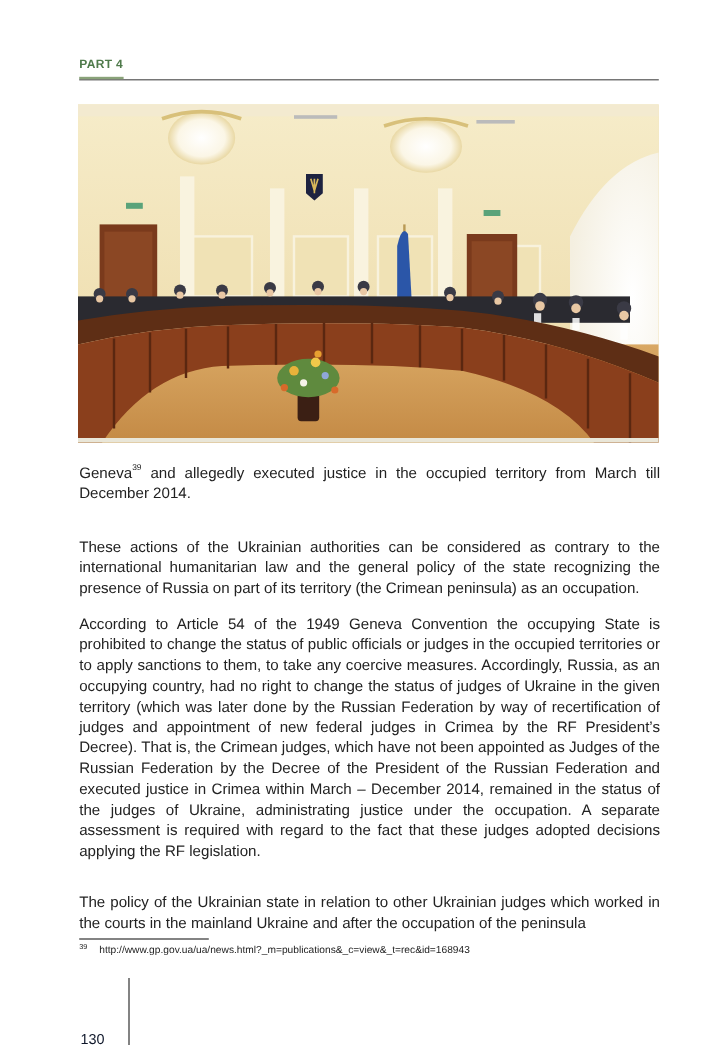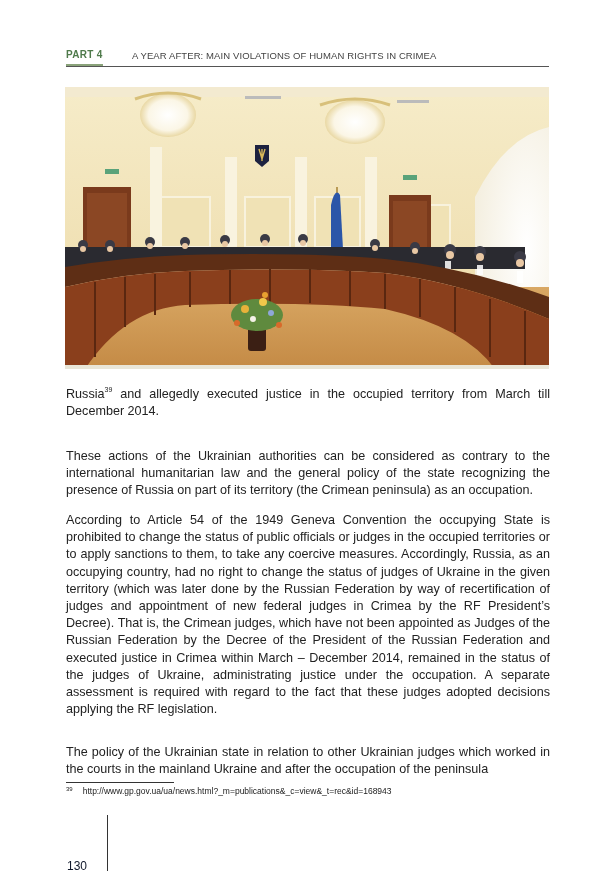--- a/index.html
+++ b/index.html
@@ -53,21 +53,20 @@
   .page-rule {
     position: absolute; left: 107px; top: 815px; width: 1px; height: 56px; background: #333;
   }
 </style>
 </head>
 <body>
 
 <div class="header">
   <span class="part">PART 4</span>
   <span class="part-underline"></span>
-  <span class="header-title">A YEAR AFTER: MAIN VIOLATIONS OF HUMAN RIGHTS IN CRIMEA</span>
 </div>
 
 <div class="photo">
   <svg width="484" height="282" viewBox="0 0 484 282" xmlns="http://www.w3.org/2000/svg">
     <defs>
       <linearGradient id="wall" x1="0" y1="0" x2="0" y2="1">
         <stop offset="0" stop-color="#f6ecc9"></stop>
         <stop offset="1" stop-color="#ecd9a6"></stop>
       </linearGradient>
       <linearGradient id="floor" x1="0" y1="0" x2="0" y2="1">
@@ -194,21 +193,21 @@
       <circle cx="172" cy="236" r="3" fill="#d86a2a"></circle>
       <circle cx="214" cy="238" r="3" fill="#d86a2a"></circle>
       <circle cx="188" cy="232" r="3" fill="#f5f2e8"></circle>
       <circle cx="200" cy="208" r="3" fill="#e8a030"></circle>
     </g>
 
     <rect x="0" y="278" width="484" height="4" fill="#e9e6d8"></rect>
   </svg>
 </div>
 
-<p class="body-text p1"><span>Russia</span><sup>39</sup><span> and allegedly executed justice in the occupied territory from March till December 2014.</span></p>
+<p class="body-text p1"><span>Geneva</span><sup>39</sup><span> and allegedly executed justice in the occupied territory from March till December 2014.</span></p>
 
 <p class="body-text p2">These actions of the Ukrainian authorities can be considered as contrary to the international humanitarian law and the general policy of the state recognizing the presence of Russia on part of its territory (the Crimean peninsula) as an occupation.</p>
 
 <p class="body-text p3">According to Article 54 of the 1949 Geneva Convention the occupying State is prohibited to change the status of public officials or judges in the occupied territories or to apply sanctions to them, to take any coercive measures. Accordingly, Russia, as an occupying country, had no right to change the status of judges of Ukraine in the given territory (which was later done by the Russian Federation by way of recertification of judges and appointment of new federal judges in Crimea by the RF President’s Decree). That is, the Crimean judges, which have not been appointed as Judges of the Russian Federation by the Decree of the President of the Russian Federation and executed justice in Crimea within March – December 2014, remained in the status of the judges of Ukraine, administrating justice under the occupation. A separate assessment is required with regard to the fact that these judges adopted decisions applying the RF legislation.</p>
 
 <p class="body-text p4">The policy of the Ukrainian state in relation to other Ukrainian judges which worked in the courts in the mainland Ukraine and after the occupation of the peninsula</p>
 
 <div class="fn-rule"></div>
 <div class="footnote">
   <span class="fn-num">39</span><span>http://www.gp.gov.ua/ua/news.html?_m=publications&amp;_c=view&amp;_t=rec&amp;id=168943</span>

